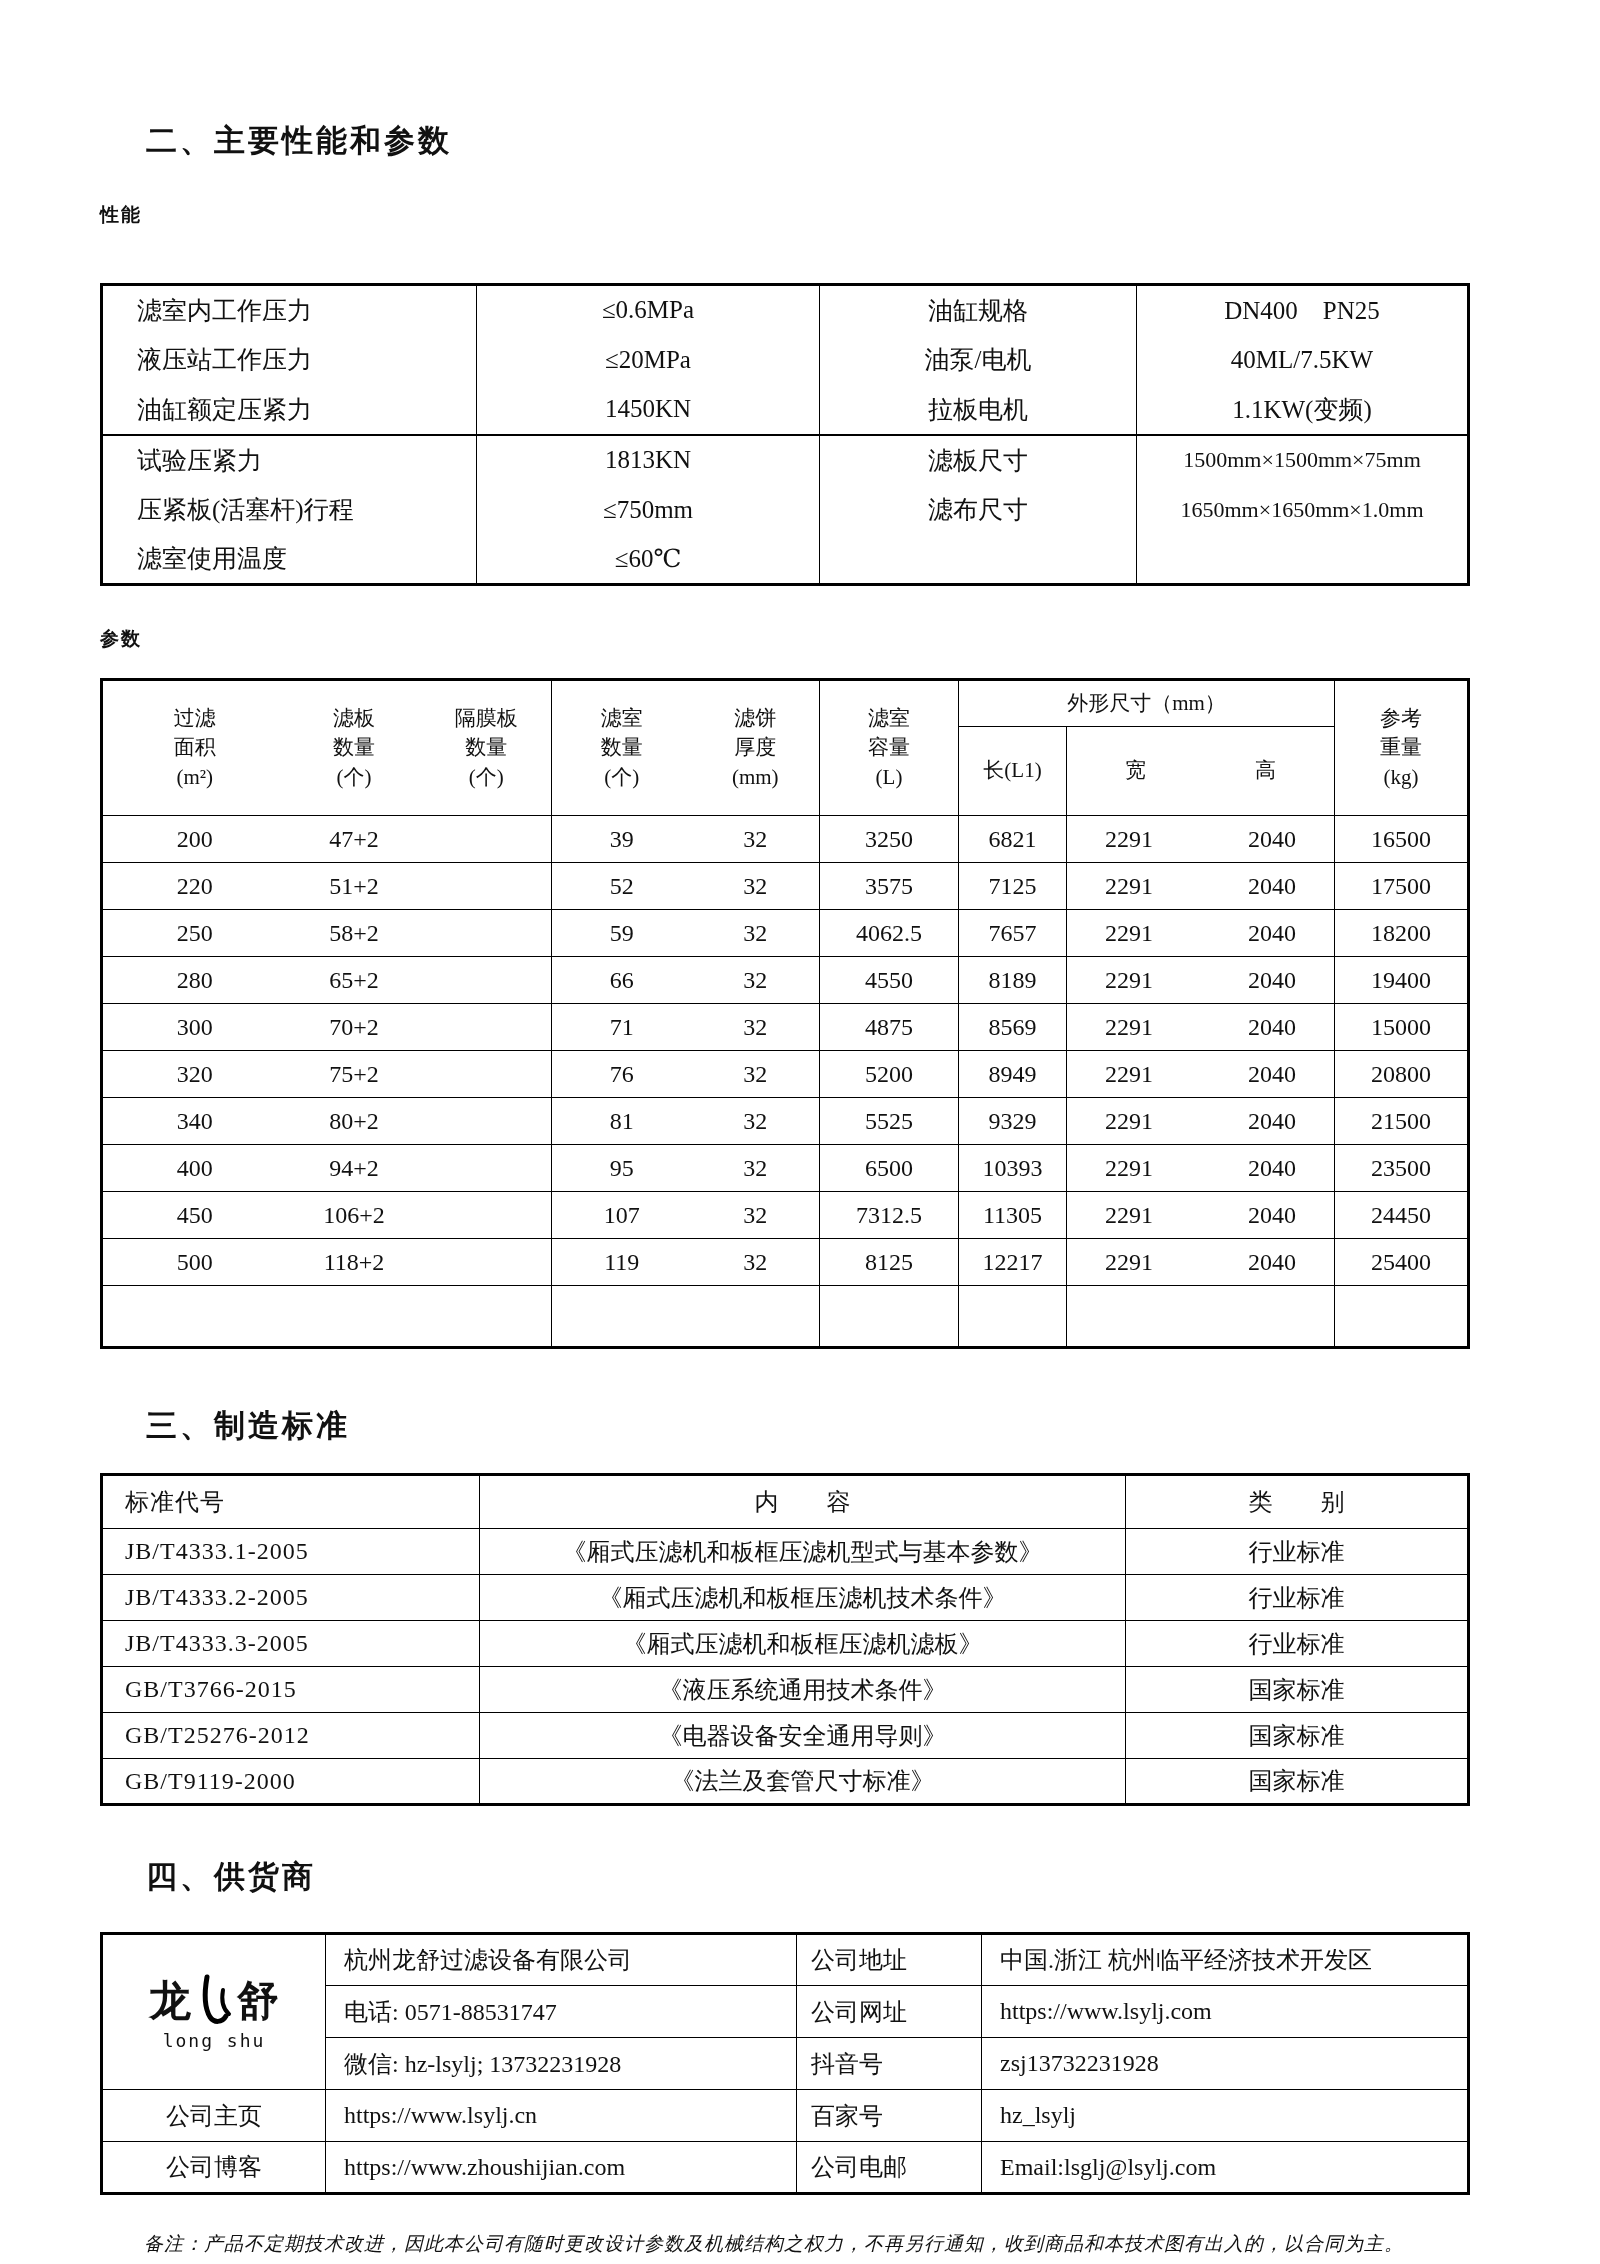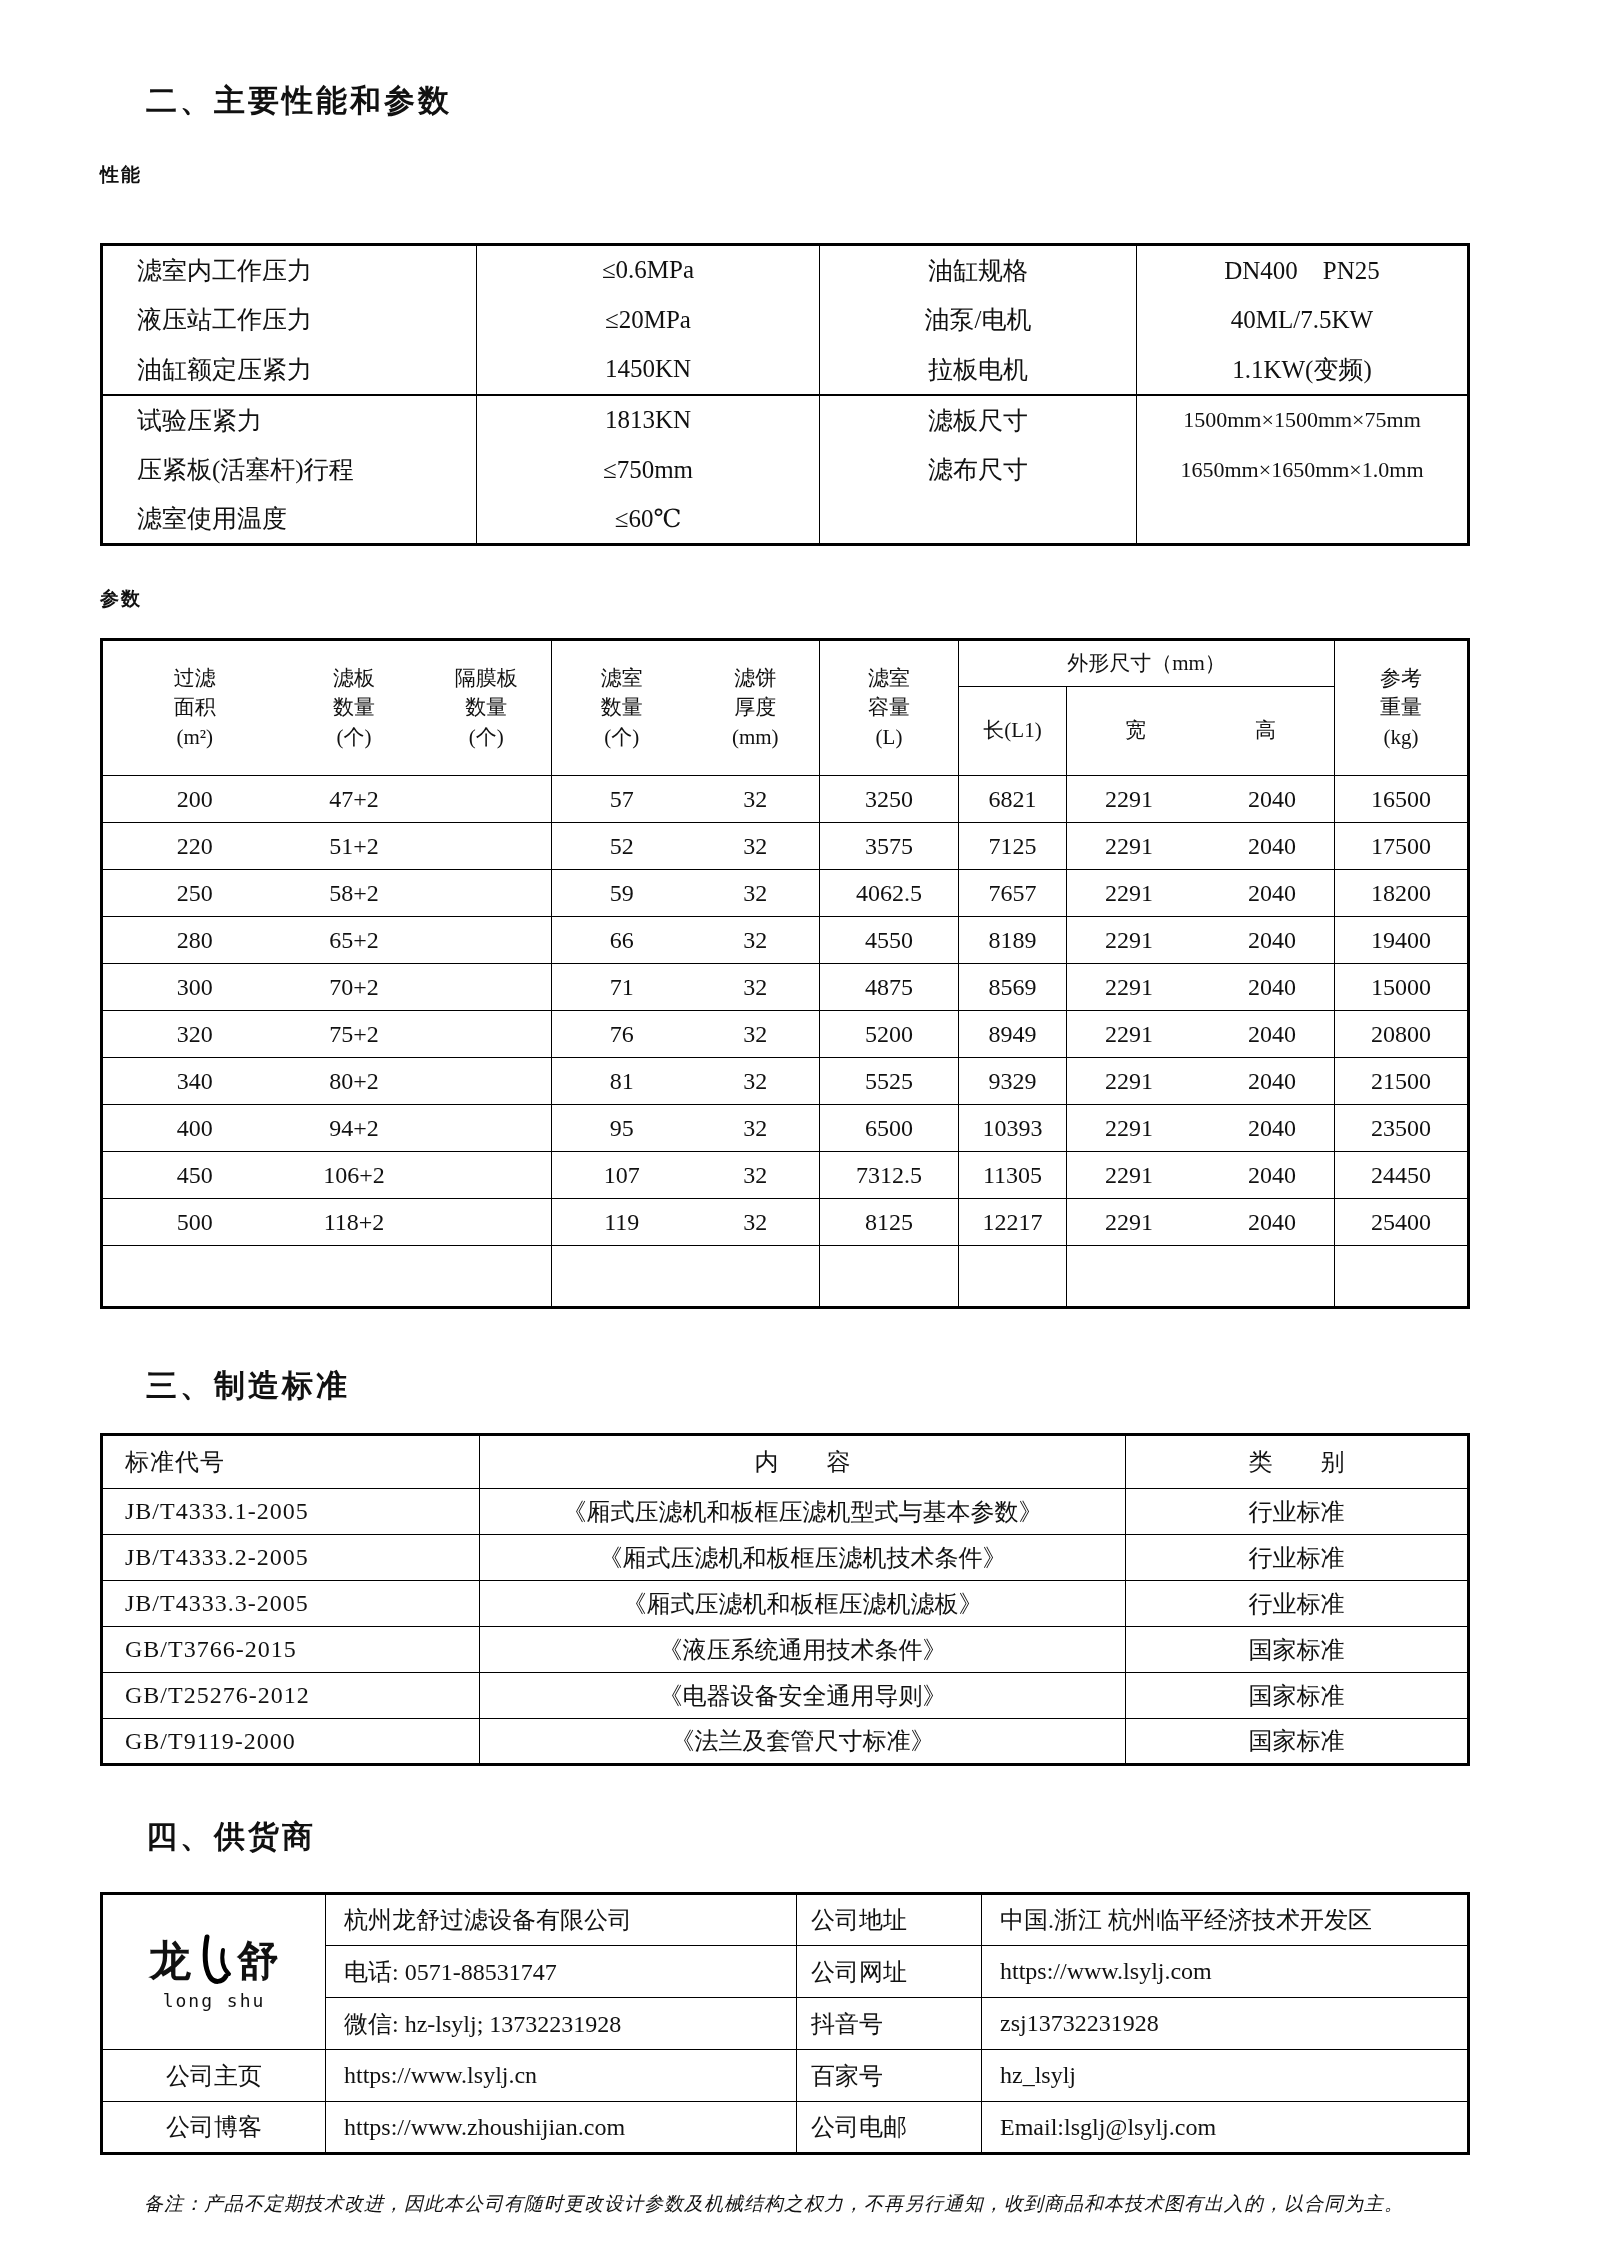--- a/index.html
+++ b/index.html
@@ -3,21 +3,21 @@
 <meta charset="utf-8">
 <style>
   * { box-sizing: border-box; }
   html, body { margin: 0; padding: 0; }
   body {
     width: 1600px; height: 2264px;
     background: #ffffff; color: #111;
     font-family: "Liberation Serif", "DejaVu Serif", serif;
     overflow: hidden;
   }
-  .sheet { width: 1600px; height: 1957px; padding: 80px 133px 0 100px; }
+  .sheet { width: 1600px; height: 1957px; padding: 120px 133px 0 100px; }
 
   .sec-title { font-size: 31px; font-weight: bold; margin: 0 0 0 46px; letter-spacing: 3px; }
   .sub-title { font-size: 19px; font-weight: bold; margin: 40px 0 0 0; letter-spacing: 2px; }
 
   table { border-collapse: collapse; width: 1367px; table-layout: fixed; }
   .tbl { border: 3px solid #000; }
   td, th { padding: 0; font-weight: normal; vertical-align: middle; }
 
   
   .perf { margin-top: 55px; }
@@ -161,21 +161,21 @@
             <span>高</span>
           </div>
         </th>
       </tr>
     </thead>
     <tbody>
       <tr>
         <td>200</td>
         <td>47+2</td>
         <td></td>
-        <td class="vl">57</td>
+        <td class="vl">39</td>
         <td>32</td>
         <td class="vl">3250</td>
         <td class="vl">6821</td>
         <td class="vl">
             <div class="wh">
               <span>2291</span>
               <span>2040</span>
             </div>
           </td>
         <td class="vl">16500</td>

